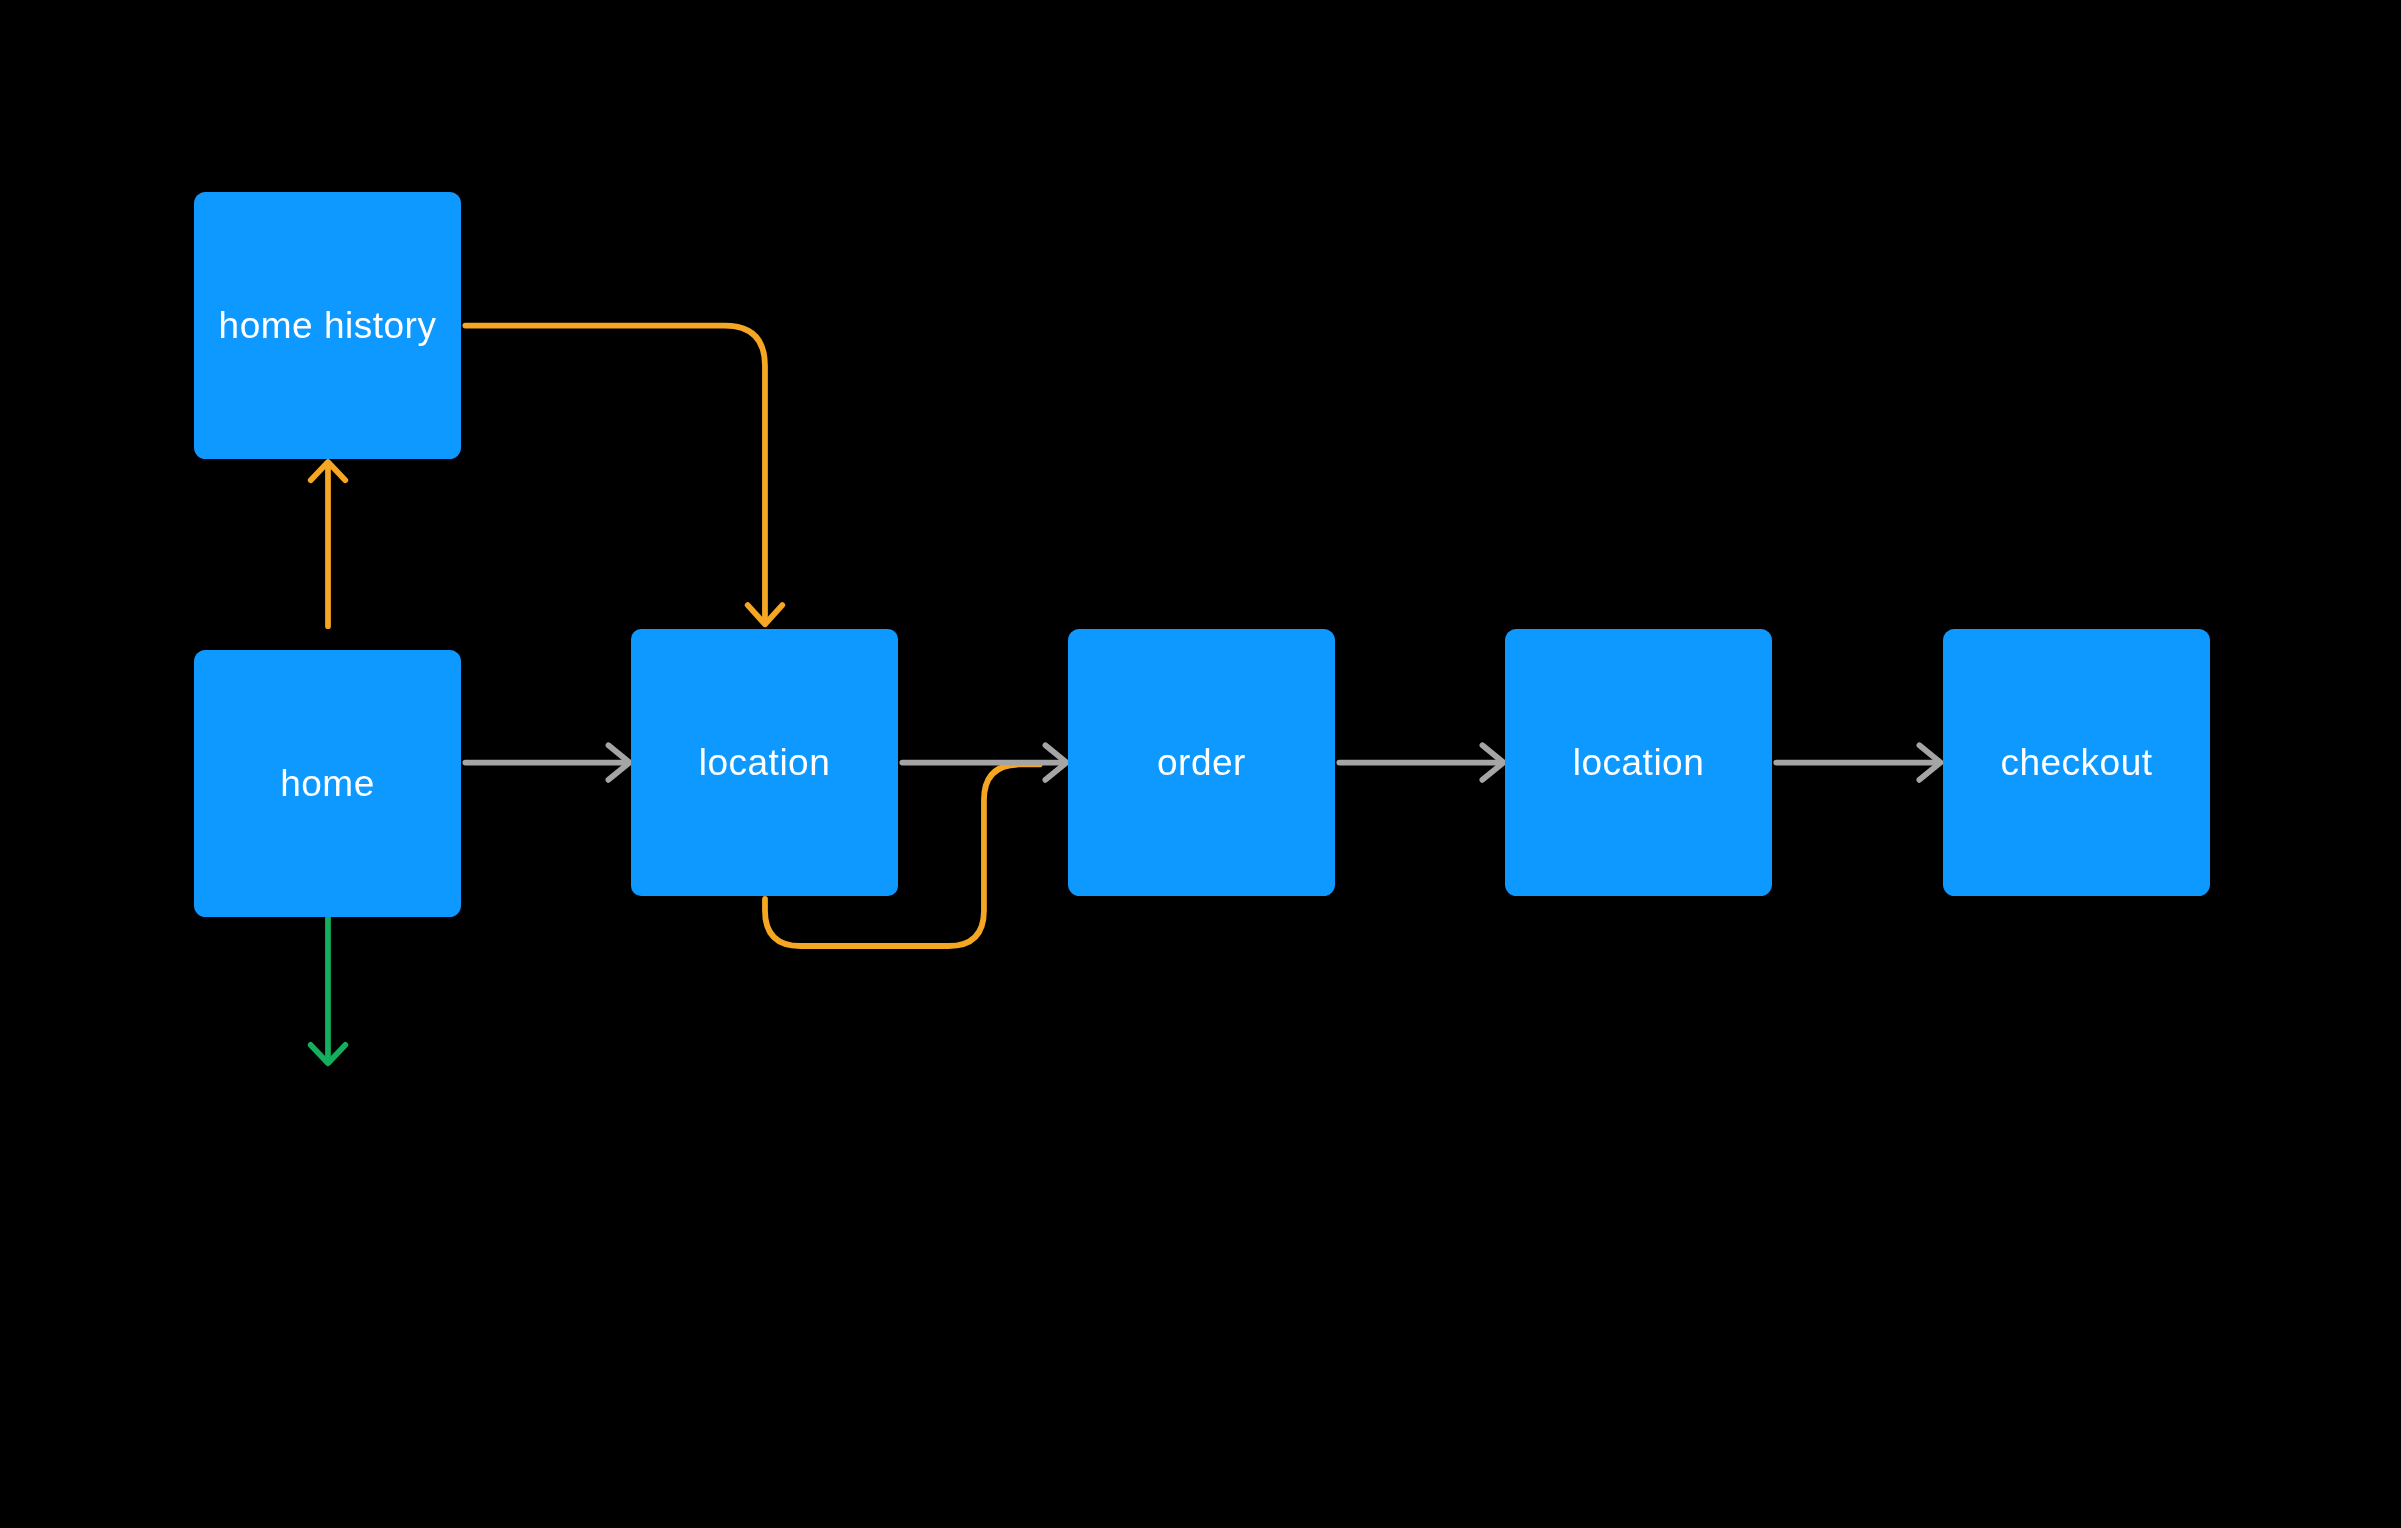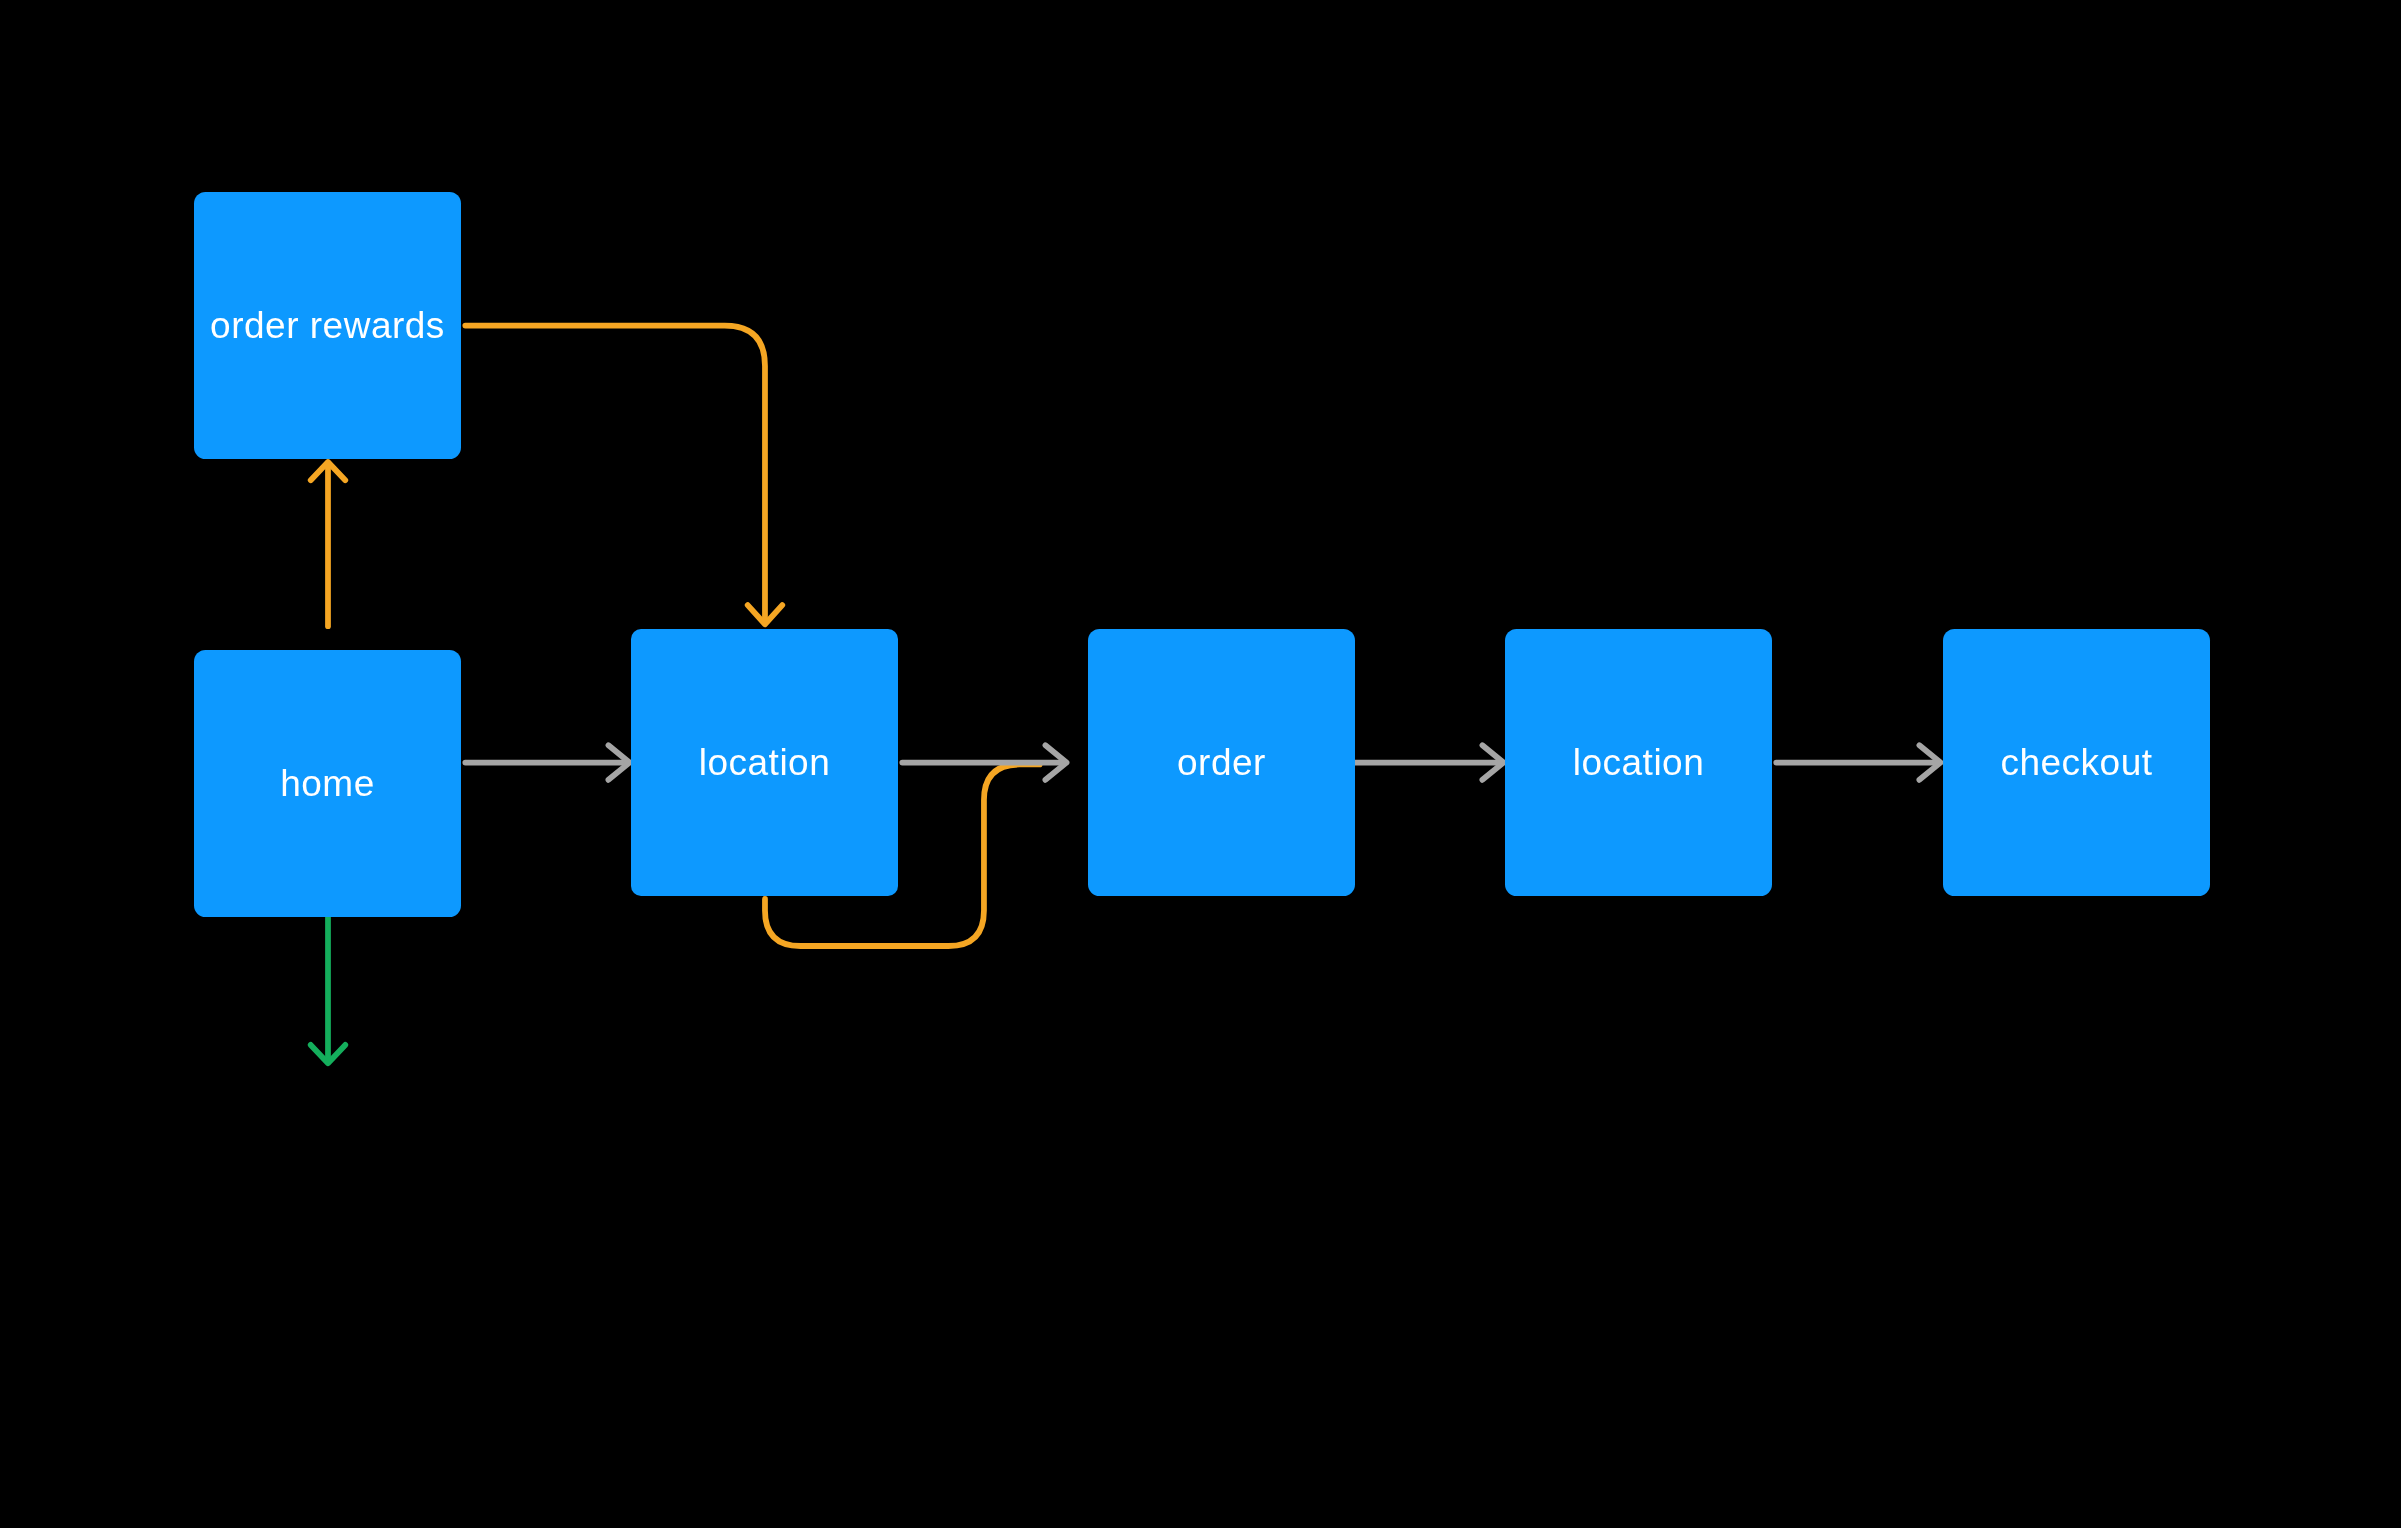--- a/index.html
+++ b/index.html
@@ -47,21 +47,21 @@
     color: #FFFFFF;
     font-size: 37px;
     font-weight: 400;
     letter-spacing: 0.5px;
     white-space: nowrap;
   }
   .pos-order-history { left: 194px;  top: 192px;  }
   .pos-home          { left: 194px;  top: 650px;  }
   .pos-rewards       { left: 194px;  top: 1066px; }
   .pos-location      { left: 631px;  top: 629px; border-radius: 10px;  }
-  .pos-order         { left: 1068px; top: 629px; margin-left: 20px;  }
+  .pos-order         { left: 1068px; top: 629px;  }
   .pos-customize     { left: 1505px; top: 629px;  }
   .pos-checkout      { left: 1943px; top: 629px;  }
 </style>
 </head>
 <body>
 
 <div class="canvas">
 
   <svg class="edges" viewBox="0 0 2500 1591" xmlns="http://www.w3.org/2000/svg">
 
@@ -99,21 +99,21 @@
       <path d="M1543 776 L1565 794 L1543 812"></path>
     </g>
 
     <g class="stroke-gray">
       <path d="M1849 794 H2016"></path>
       <path d="M1998 776 L2020 794 L1998 812"></path>
     </g>
   </svg>
 
   <div class="node pos-order-history">
-    <span class="node-label">order rewards</span>
+    <span class="node-label">home history</span>
   </div>
 
   <div class="node pos-home">
     <span class="node-label">home</span>
   </div>
 
 
   <div class="node pos-location">
     <span class="node-label">location</span>
   </div>

